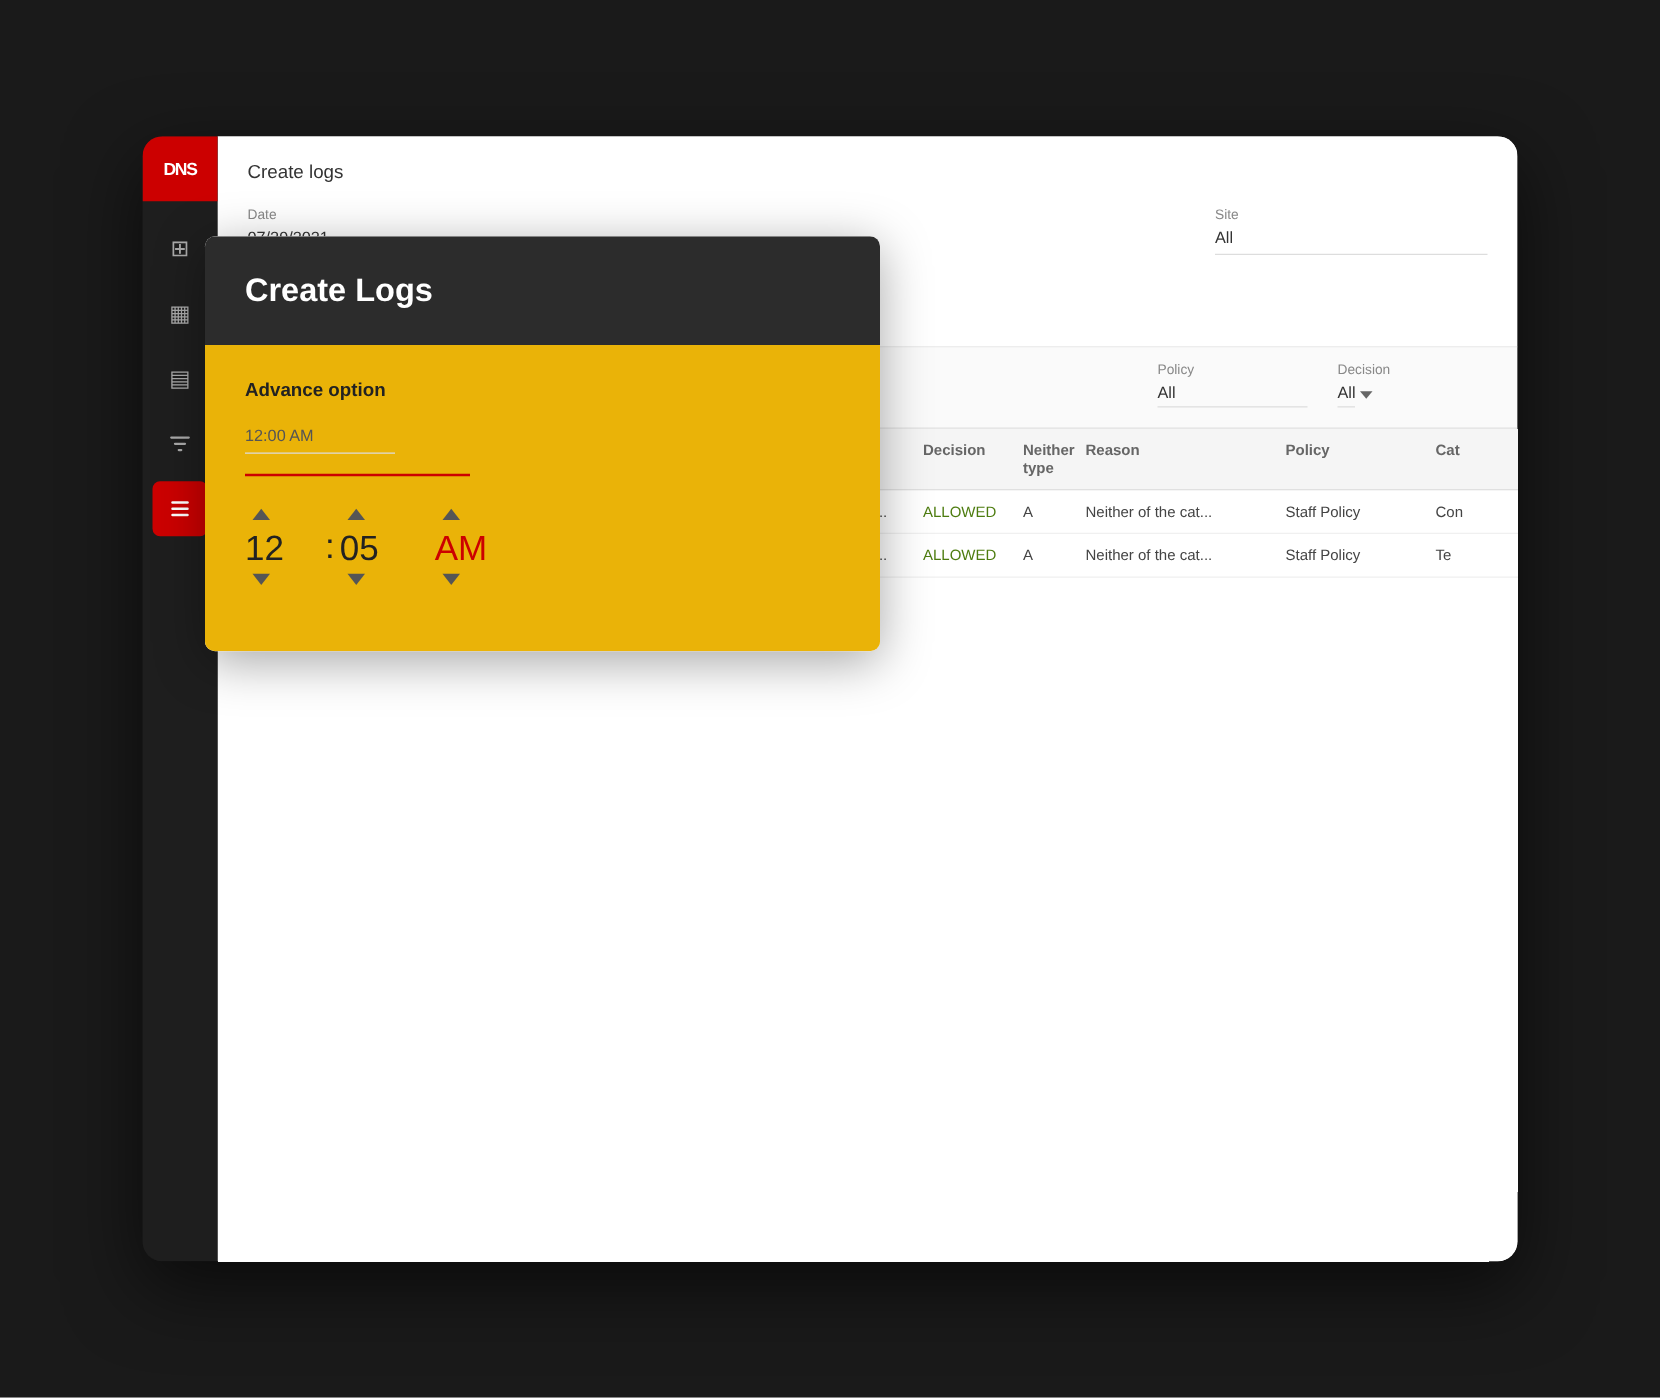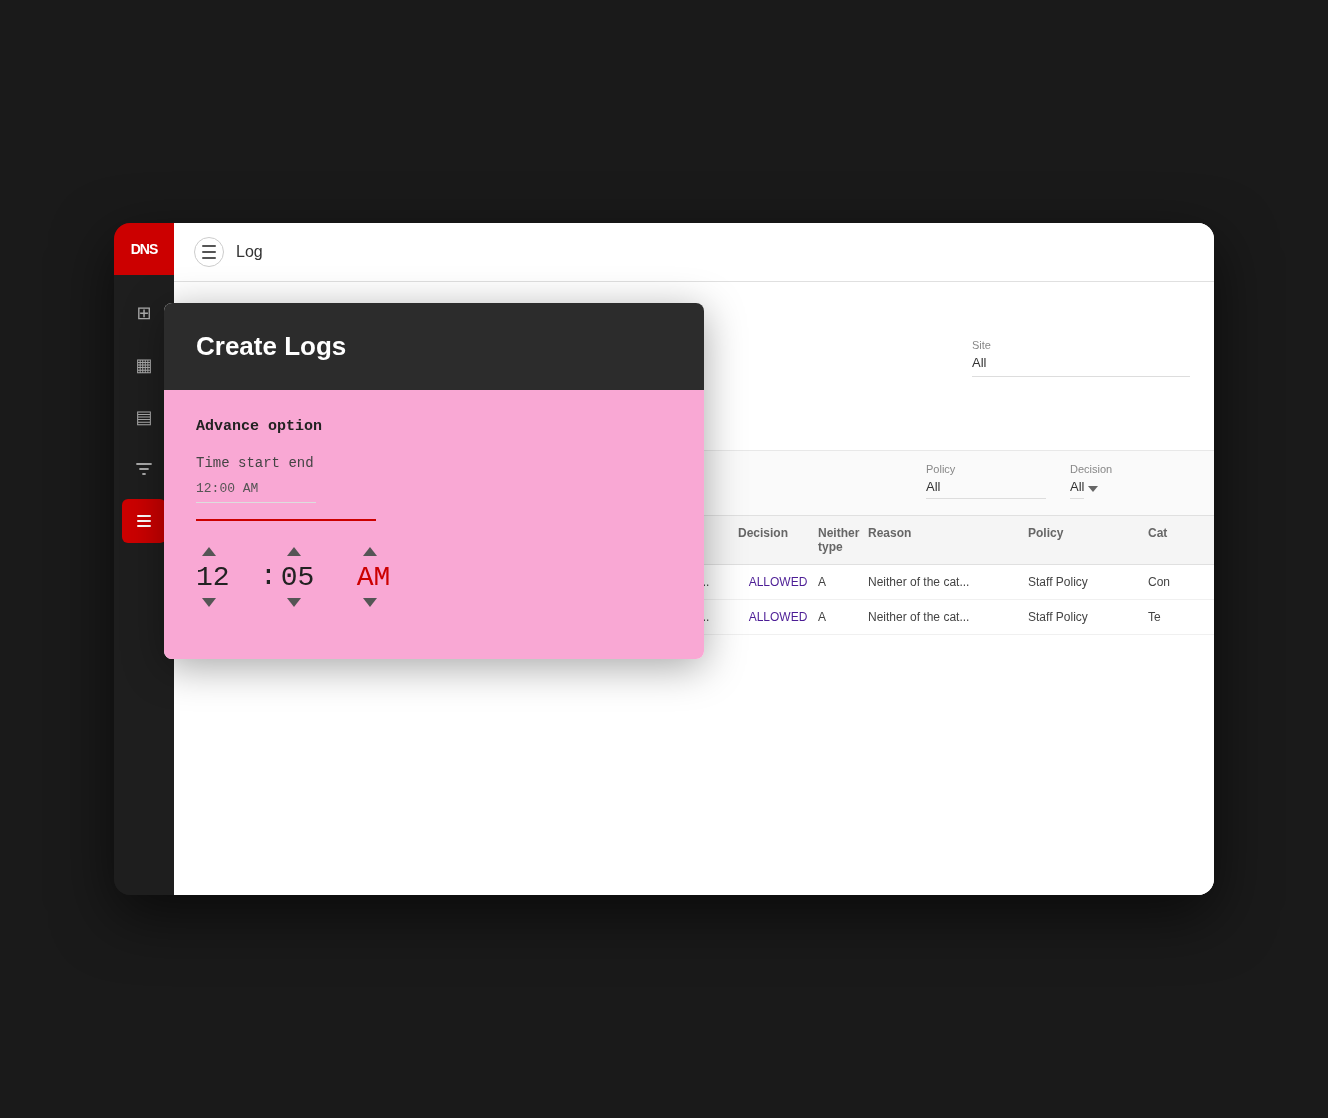--- a/index.html
+++ b/index.html
@@ -7,21 +7,21 @@
       background: #1a1a1a;
       display: flex;
       align-items: center;
       justify-content: center;
       min-height: 100vh;
       font-family: 'Segoe UI', Arial, sans-serif;
     }
 
     .screen-wrapper {
       width: 1100px;
-      height: 672px;
+      height: 900px;
       position: relative;
       display: flex;
       border-radius: 16px;
       overflow: hidden;
       box-shadow: 0 20px 60px rgba(0,0,0,0.6);
     }
 
     
     .sidebar {
       width: 60px;
@@ -207,23 +207,22 @@
     }
     .table-row-item {
       display: grid;
       grid-template-columns: 180px 120px 140px 100px 80px 50px 160px 120px 80px 100px;
       padding: 10px 24px;
       border-bottom: 1px solid #f0f0f0;
       font-size: 12px;
       color: #444;
     }
     .allowed-badge {
-      color: #4c1d95;
+      color: #4d7c0f;
       font-weight: 500;
-      text-align: center;
     }
 
     
     .modal-overlay {
       position: absolute;
       top: 0; left: 0; right: 0; bottom: 0;
       z-index: 100;
     }
     .modal-card {
       position: absolute;
@@ -239,22 +238,21 @@
       background: #2c2c2c;
       padding: 28px 32px;
     }
     .modal-title {
       font-size: 26px;
       font-weight: 700;
       color: #fff;
     }
     .modal-body {
       padding: 28px 32px;
-      background: #f9a8d4;
-      font-family: Liberation Mono, monospace;
+      background: #eab308;
     }
     .modal-section-title {
       font-size: 15px;
       font-weight: 700;
       color: #222;
       margin-bottom: 20px;
     }
     .modal-field-label {
       font-size: 14px;
       color: #444;
@@ -364,30 +362,20 @@
           <rect x="2" y="3" width="14" height="2" rx="1" fill="#fff"></rect>
           <rect x="2" y="8" width="14" height="2" rx="1" fill="#fff"></rect>
           <rect x="2" y="13" width="14" height="2" rx="1" fill="#fff"></rect>
         </svg>
       </div>
     </nav>
   </div>
 
   <div class="main-content">
 
-    <div class="topbar">
-      <div class="topbar-icon">
-        <svg width="14" height="14" viewBox="0 0 14 14">
-          <rect y="0" width="14" height="2" rx="1" fill="#555"></rect>
-          <rect y="6" width="14" height="2" rx="1" fill="#555"></rect>
-          <rect y="12" width="14" height="2" rx="1" fill="#555"></rect>
-        </svg>
-      </div>
-      <span class="topbar-title">Log</span>
-    </div>
 
     <div class="form-area">
       <div class="form-section-title">Create logs</div>
       <div class="form-row">
 
         <div class="form-field">
           <div class="form-label">Date</div>
           <div class="form-value">07/29/2021</div>
         </div>
 
@@ -470,21 +458,20 @@
 
   <div class="modal-overlay">
     <div class="modal-card">
 
       <div class="modal-header">
         <div class="modal-title">Create Logs</div>
       </div>
 
       <div class="modal-body">
         <div class="modal-section-title">Advance option</div>
-        <div class="modal-field-label">Time start end</div>
         <div class="time-display">12:00 AM</div>
         <div class="time-input-underline"></div>
 
         <div class="time-picker">
 
           <div class="time-column">
             <button class="time-arrow">
               <span class="arrow-up"></span>
             </button>
             <div class="time-digit">12</div>

